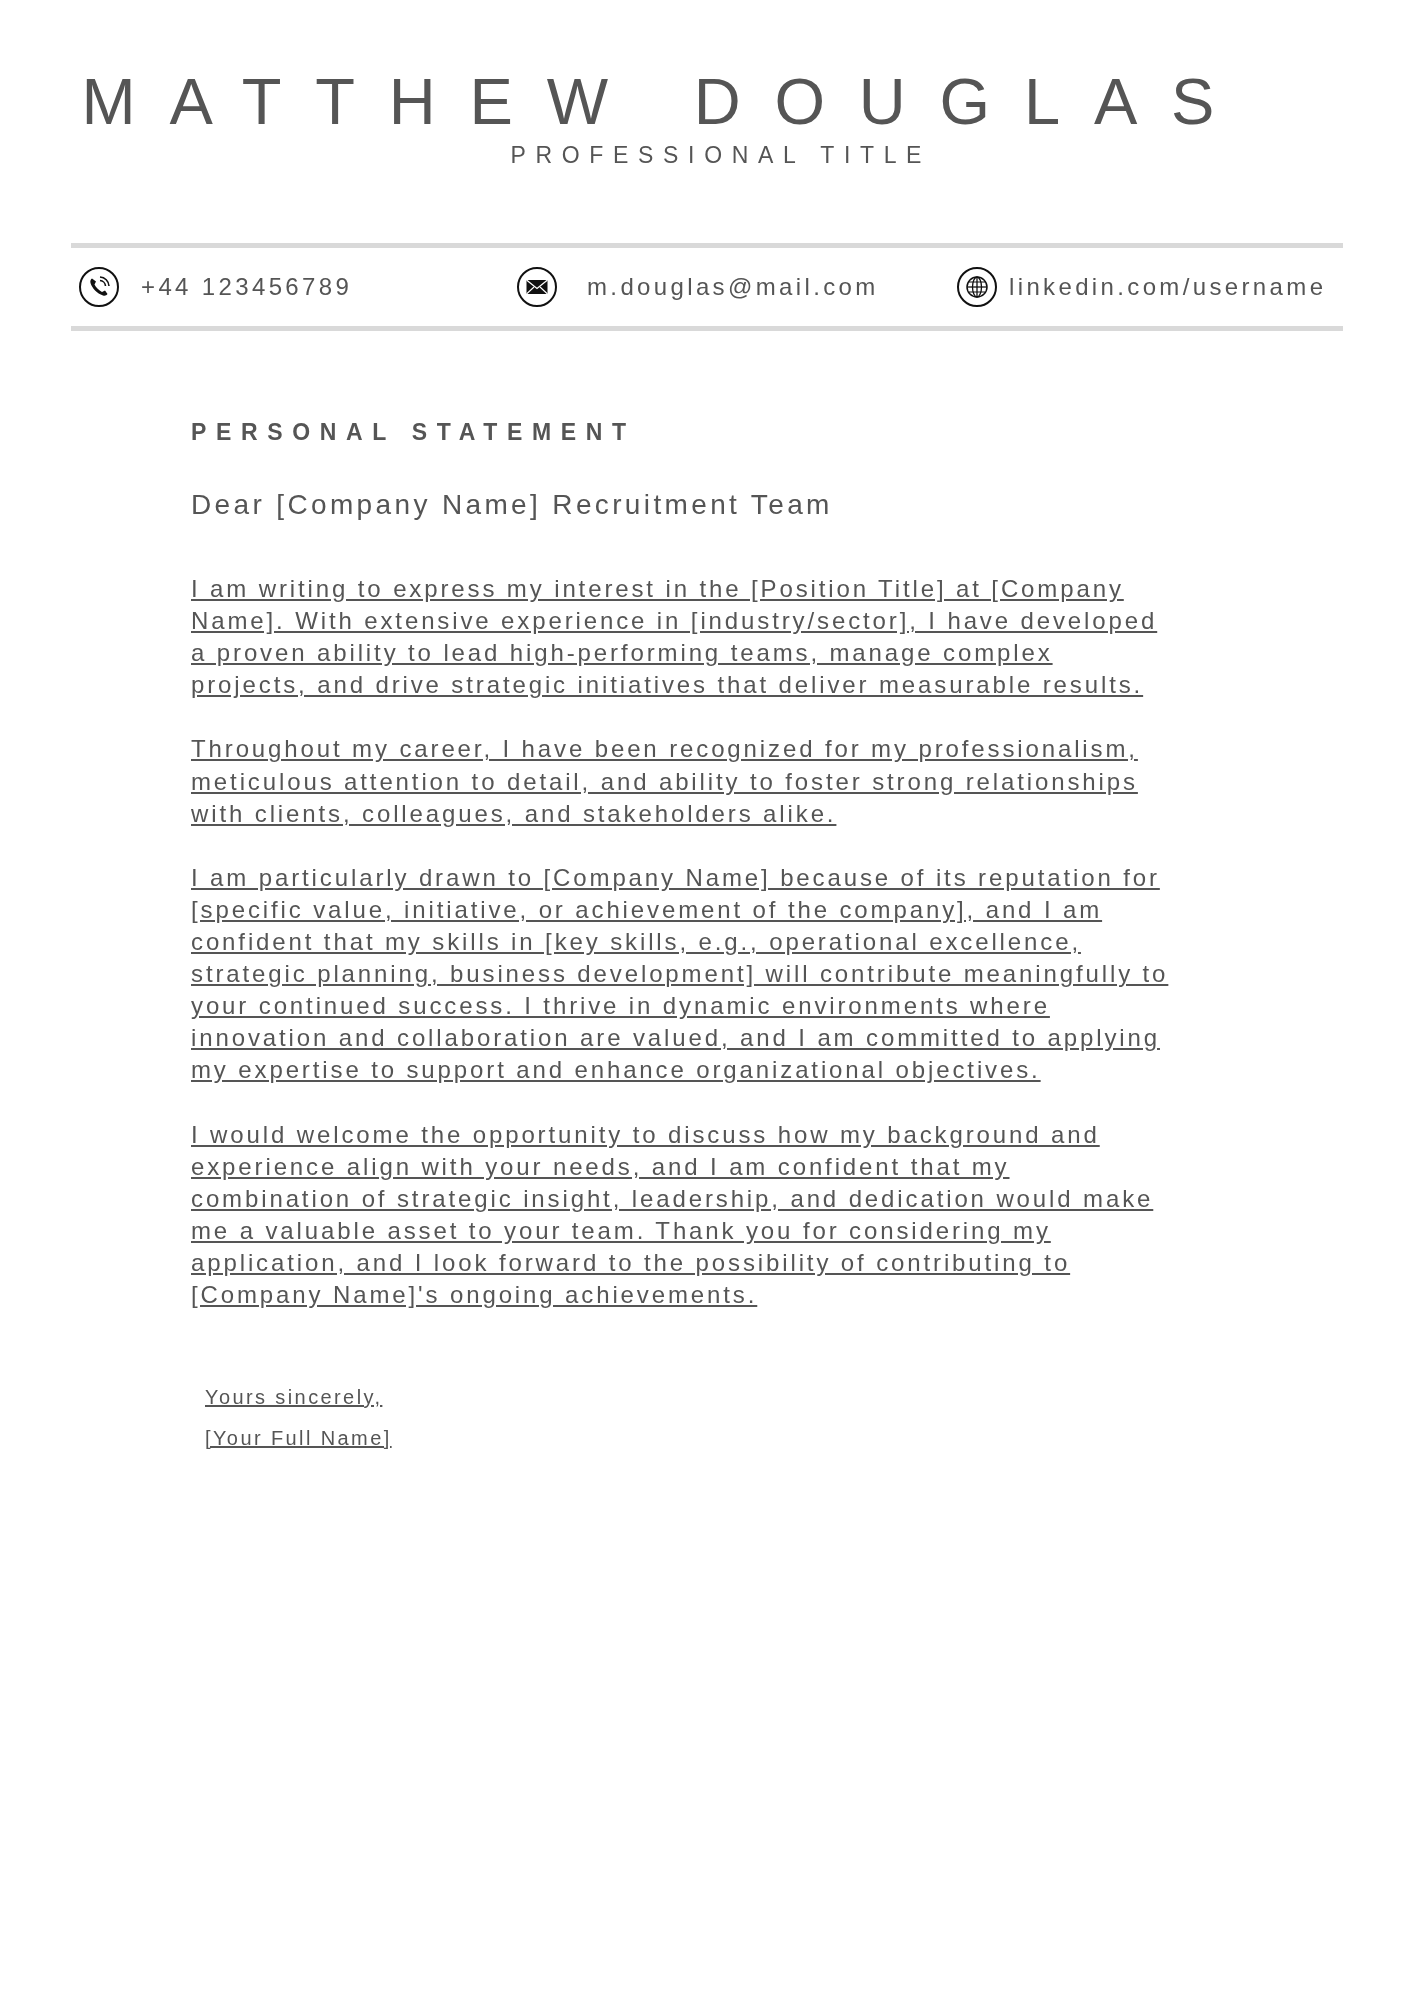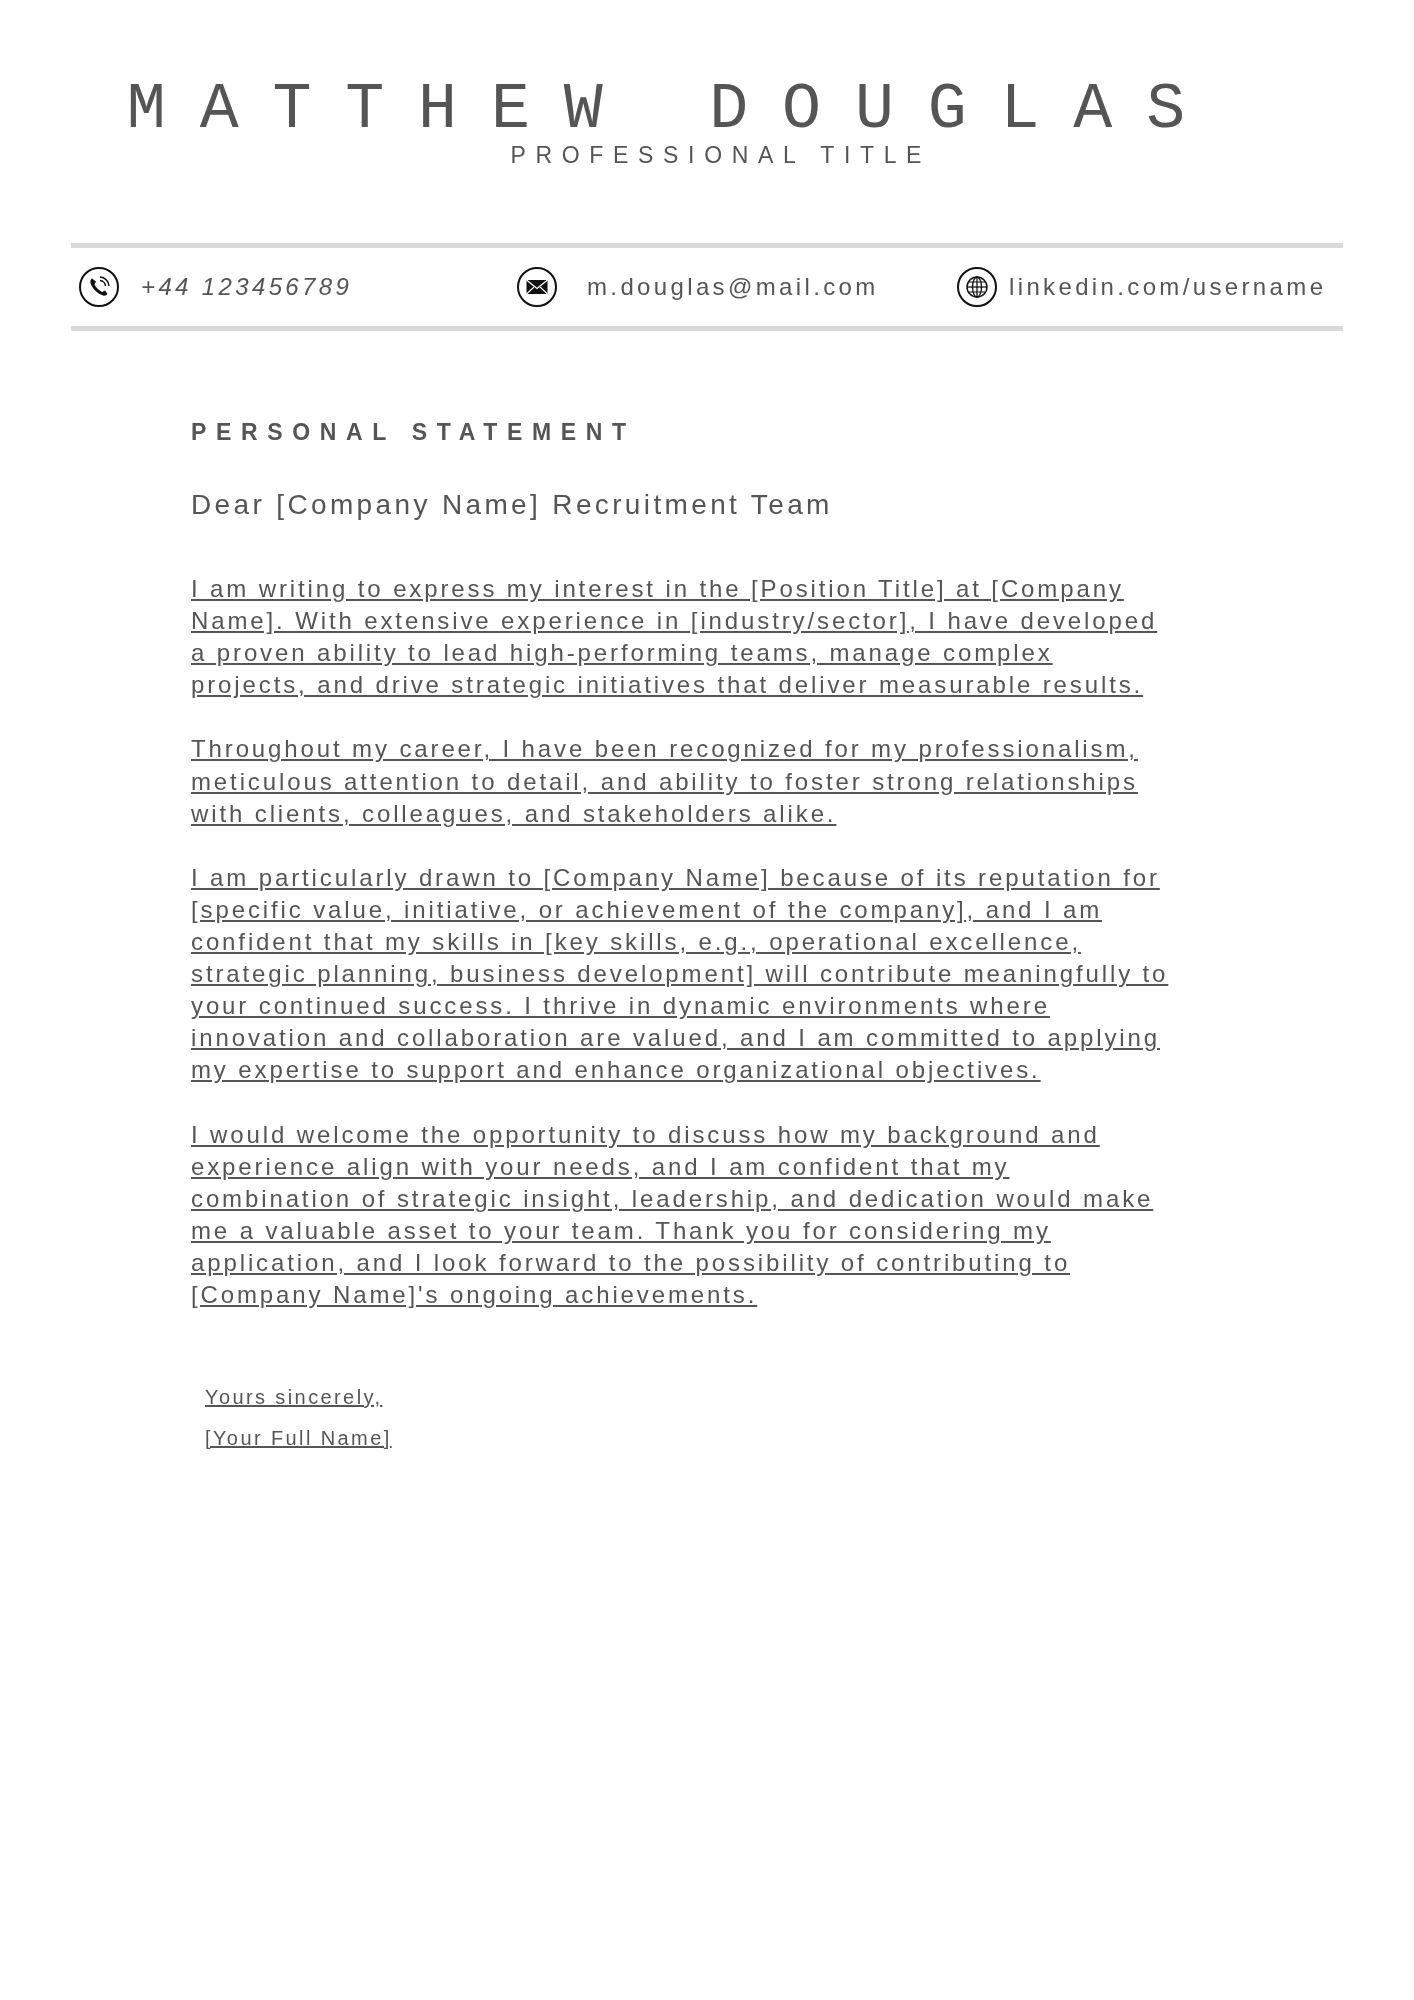--- a/index.html
+++ b/index.html
@@ -20,23 +20,22 @@
       left: 0;
       width: 1296px;
       top: 64px;
       text-align: center;
       font-size: 65px;
       line-height: 76px;
       letter-spacing: 0.52em;
       text-indent: 0.52em;
       color: #555555;
       font-weight: normal;
-      margin: 8px;
-      white-space: nowrap;
-      font-family: Liberation Mono, monospace;
+      margin: 0;
+      white-space: nowrap;
     }
     .title {
       position: absolute;
       left: 9px;
       width: 1414px;
       top: 141px;
       text-align: center;
       font-size: 23px;
       line-height: 28px;
       letter-spacing: 0.42em;
@@ -75,21 +74,21 @@
     .contact-icon svg {
       display: block;
     }
     .contact-text {
       font-size: 24px;
       letter-spacing: 0.14em;
       color: #555555;
       white-space: nowrap;
     }
     .item-phone { left: 8px; }
-    .item-phone .contact-text { margin-left: 22px; font-style: italic; }
+    .item-phone .contact-text { margin-left: 22px; }
     .item-email { left: 446px; }
     .item-email .contact-text { margin-left: 30px; }
     .item-web { left: 886px; }
     .item-web .contact-text { margin-left: 12px; }
 
     .content {
       position: absolute;
       left: 191px;
       top: 0;
       width: 1040px;

